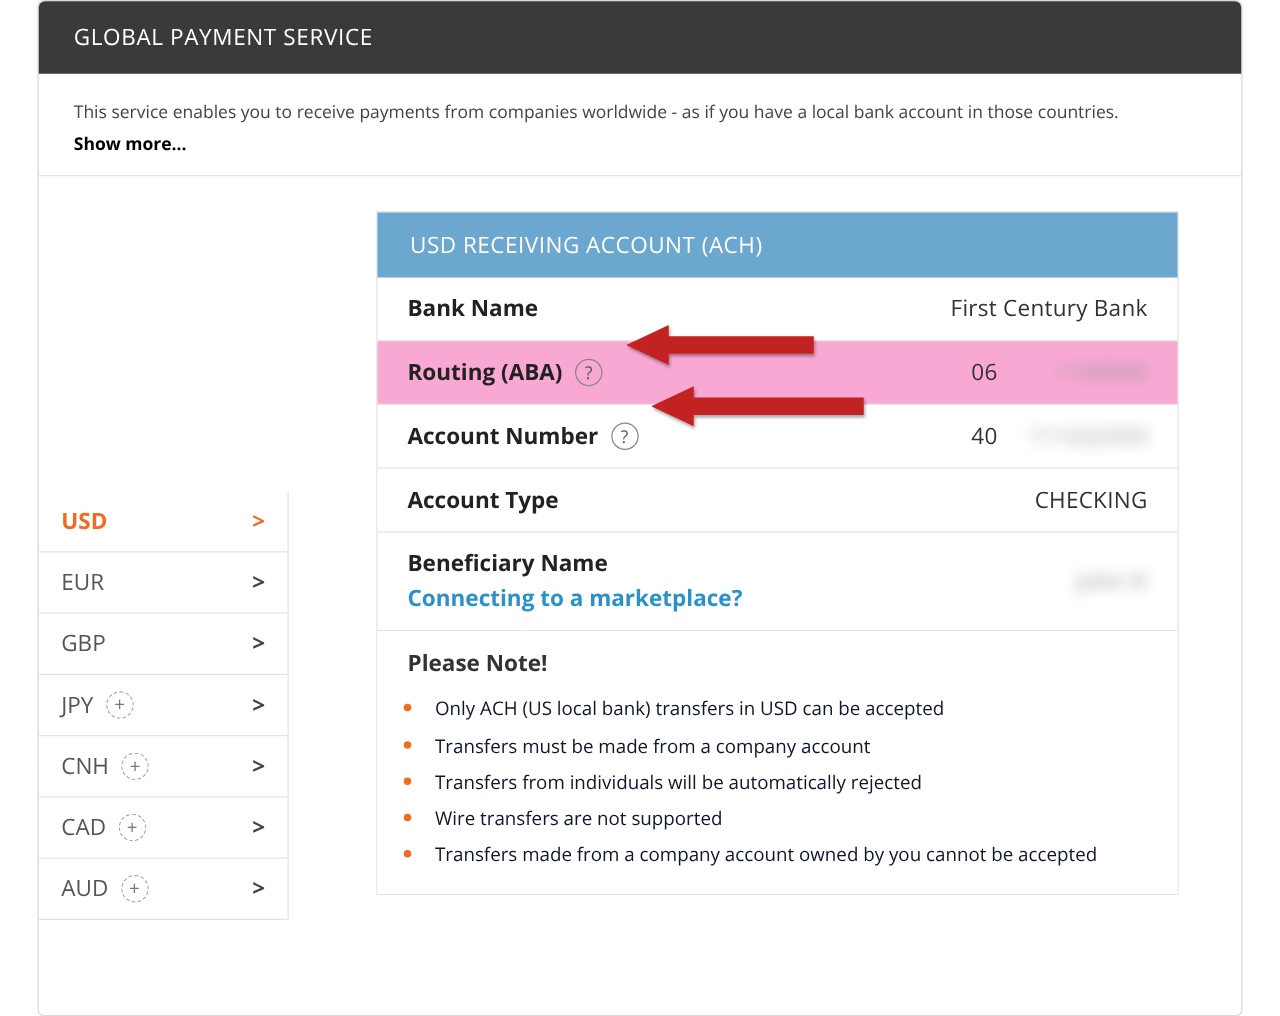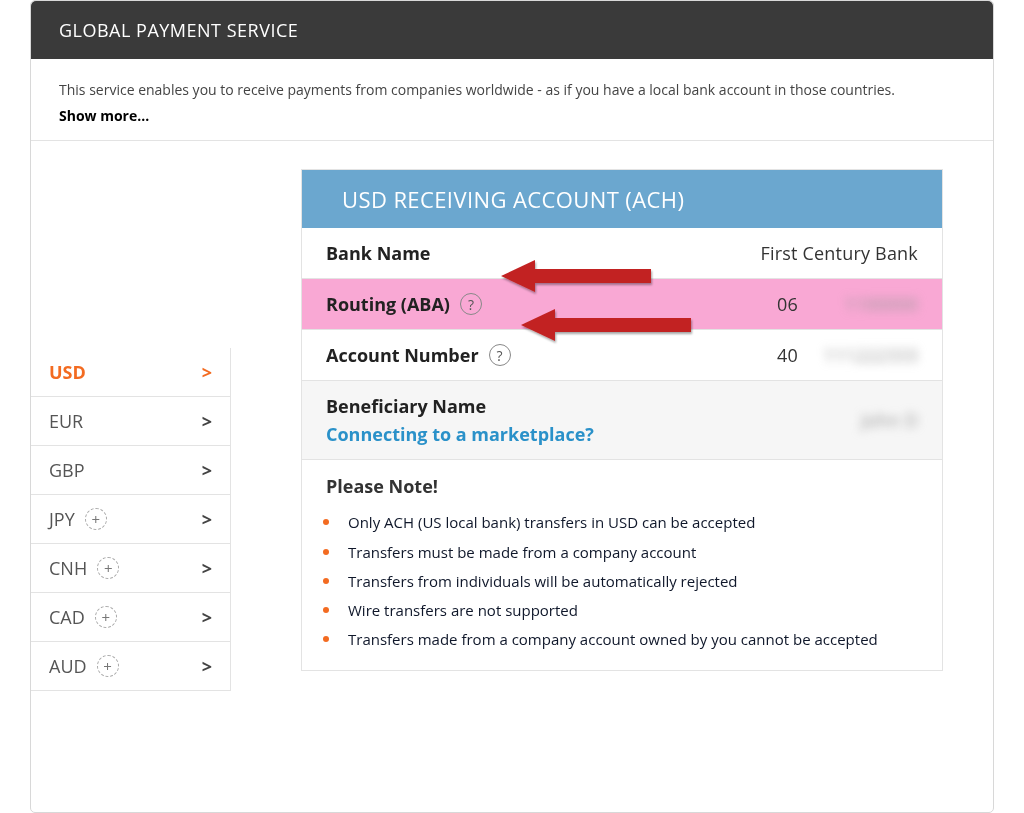--- a/index.html
+++ b/index.html
@@ -13,21 +13,21 @@
   .sidebar { width:200px; flex:0 0 200px; border-right:1px solid #e3e3e3; }
   .cur { display:flex; align-items:center; justify-content:space-between; padding:12px 18px 12px 18px; border-bottom:1px solid #e3e3e3; font-size:18px; color:#555; cursor:pointer; }
   .cur.active { color:#f36b21; font-weight:700; }
   .cur .code { display:flex; align-items:center; gap:10px; }
   .chev { font-weight:700; color:#444; }
   .cur.active .chev { color:#f36b21; }
   .plus-circle { width:22px; height:22px; border:1px dashed #aaa; border-radius:50%; display:inline-flex; align-items:center; justify-content:center; font-size:15px; color:#777; }
 
   .content { flex:1; padding:28px 50px 20px 70px; position:relative; }
   .panel { border:1px solid #e3e3e3; }
-  .panel-head { background:#6ba7cf; color:#fff; padding:14px 40px; font-size:22px; letter-spacing:.4px; font-weight:500; }
+  .panel-head { background:#6ba7cf; color:#fff; padding:14px 26px; font-size:18px; letter-spacing:.4px; font-weight:500; }
   .row { display:flex; align-items:center; justify-content:space-between; padding:13px 24px; font-size:18px; border-bottom:1px solid #e3e3e3; }
   .row:nth-of-type(odd) { background:#f6f6f6; }
   .row .lab { display:flex; align-items:center; gap:10px; font-weight:700; color:#222; }
   .row .val { color:#333; font-size:18px; letter-spacing:.2px; }
   .help { width:22px; height:22px; border:1px solid #888; border-radius:50%; display:inline-flex; align-items:center; justify-content:center; font-size:14px; color:#555; font-weight:400; cursor:pointer; }
   .blur { filter: blur(5px); color:#999; user-select:none; display:inline-block; min-width:120px; text-align:right; }
   .benef .sub { display:block; color:#2a91c9; font-size:18px; font-weight:700; margin-top:4px; cursor:pointer; }
 
   .note { padding:14px 24px 18px 24px; background:#fff; }
   .note-title { font-weight:700; font-size:18px; color:#333; margin-bottom:8px; }
@@ -124,20 +124,24 @@
         <div class="row">
           <span class="lab">
             <span>Account Number</span>
             <span class="help">?</span>
           </span>
           <span class="val">
             <span>40</span><span class="blur">111222333</span>
           </span>
         </div>
 
+        <div class="row" style="background:#fff">
+          <span class="lab">Account Type</span>
+          <span class="val">CHECKING</span>
+        </div>
 
         <div class="row benef">
           <span class="lab" style="display:block">
             <span>Beneficiary Name</span>
             <span class="sub">Connecting to a marketplace?</span>
           </span>
           <span class="val"><span class="blur">John D</span></span>
         </div>
 
         <div class="note">

